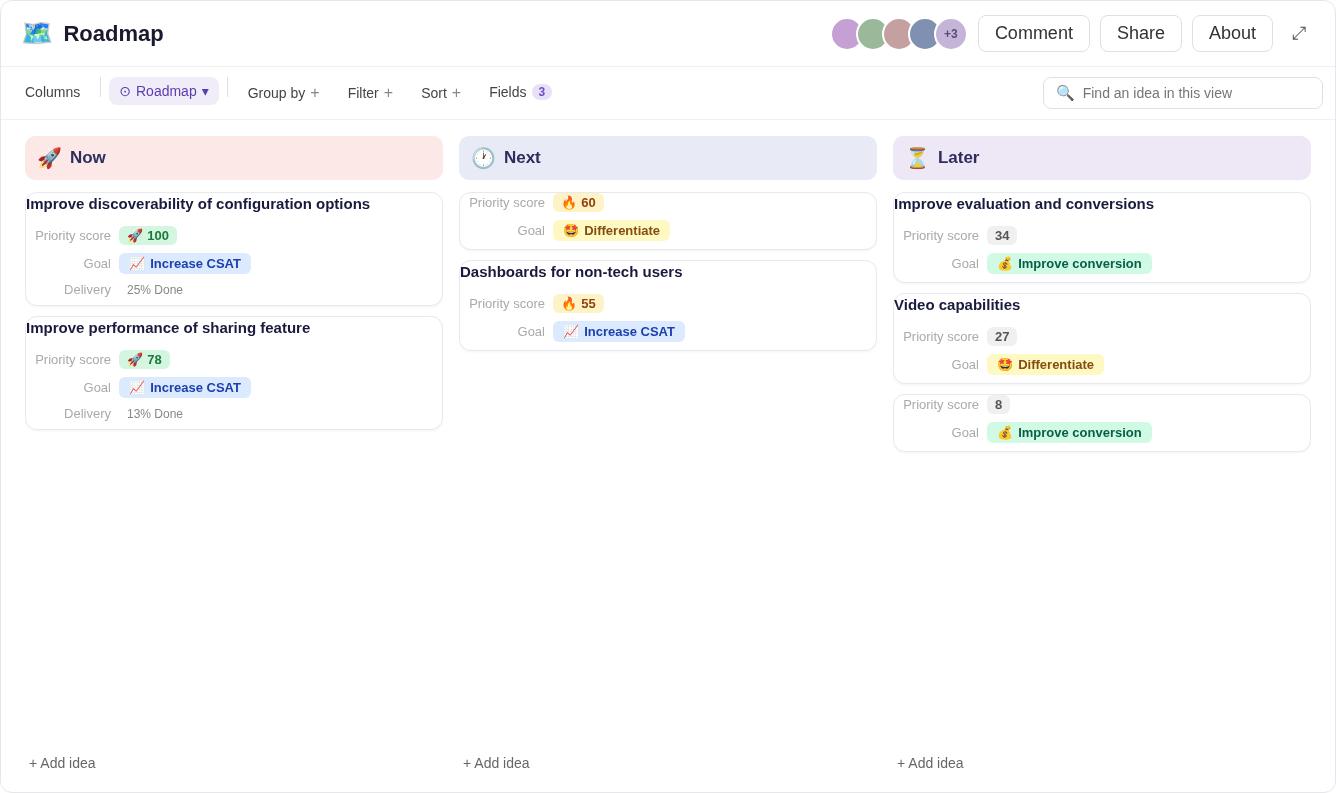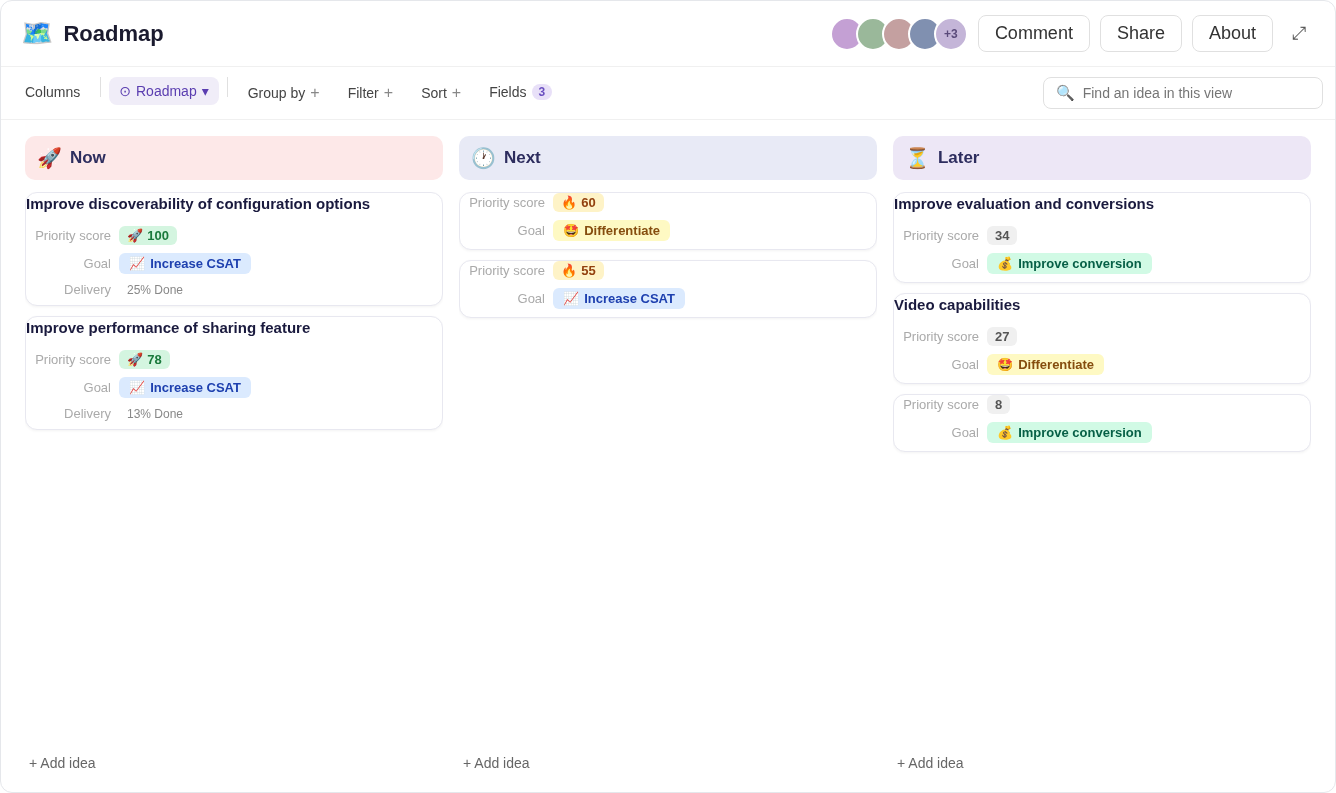--- a/index.html
+++ b/index.html
@@ -457,20 +457,21 @@
         <div class="card-field">
           <span class="card-field-label">Goal</span>
           <span class="goal-badge goal-differentiate">
             <span>🤩</span>
             <span>Differentiate</span>
           </span>
         </div>
       </div>
 
       <div class="card">
+        <div class="card-title">Dashboards for non-tech users</div>
         <div class="card-field">
           <span class="card-field-label">Priority score</span>
           <span class="priority-badge priority-orange">
             <span>🔥</span>
             <span>55</span>
           </span>
         </div>
         <div class="card-field">
           <span class="card-field-label">Goal</span>
           <span class="goal-badge goal-csat">

